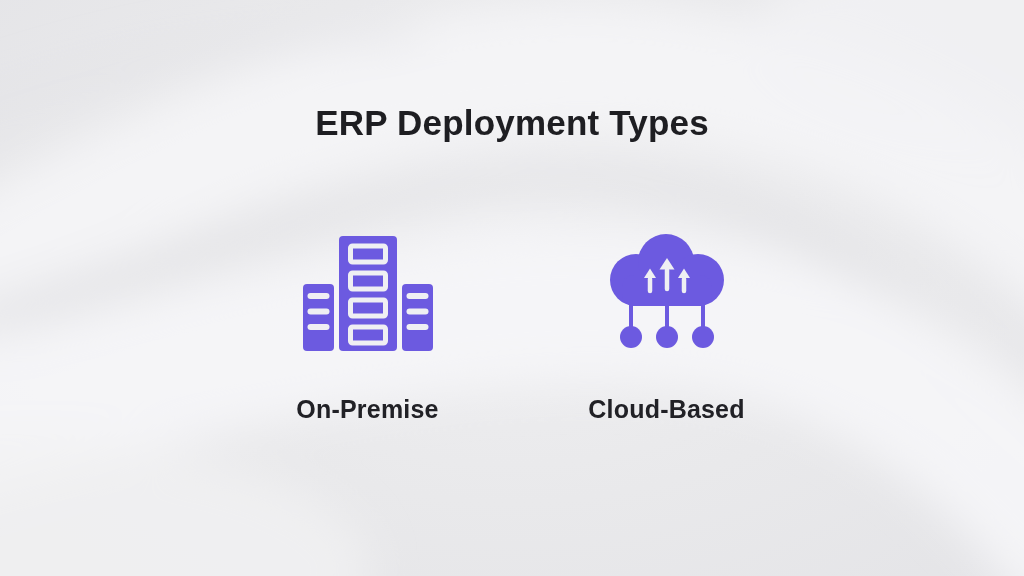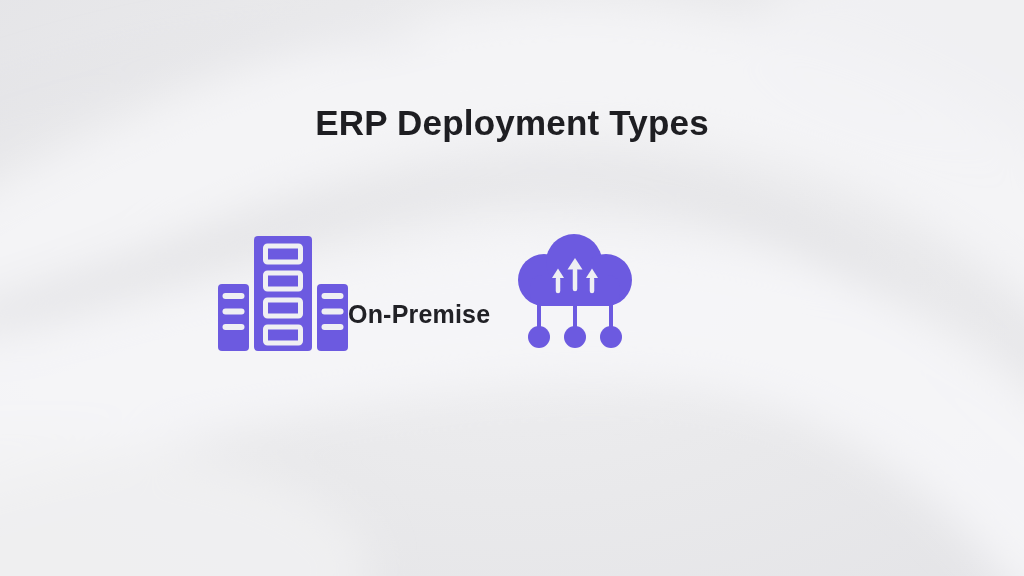--- a/index.html
+++ b/index.html
@@ -17,21 +17,21 @@
     margin: 0; text-align: center;
     font-size: 35px; font-weight: 800; letter-spacing: 0.2px;
     color: #1e1e22;
   }
   .columns {
     position: absolute; top: 233px; left: 5px; width: 1024px;
     display: flex; justify-content: center;
   }
   .column {
     width: 299px;
-    display: flex; flex-direction: row; align-items: center;
+    display: flex; flex-direction: column; align-items: center;
   }
   .icon-box {
     height: 118px; display: flex; align-items: flex-end; justify-content: center;
   }
   .label {
     margin-top: 44px;
     font-size: 25px; font-weight: 700; letter-spacing: 0.2px;
     color: #212126; text-align: center;
   }
 </style>
@@ -113,18 +113,19 @@
               <path d="M41 58 V 46"></path>
               <path d="M75 58 V 46"></path>
             </g>
             <g fill="#EFEFF3">
               <path d="M58 25 L50.5 36.5 H65.5 Z"></path>
               <path d="M41 35.5 L35 45 H47 Z"></path>
               <path d="M75 35.5 L69 45 H81 Z"></path>
             </g>
           </svg>
         </div>
+        <div class="label">Cloud-Based</div>
       </div>
 
 
     </div>
   </div>
 </div>
 
 </body></html>

